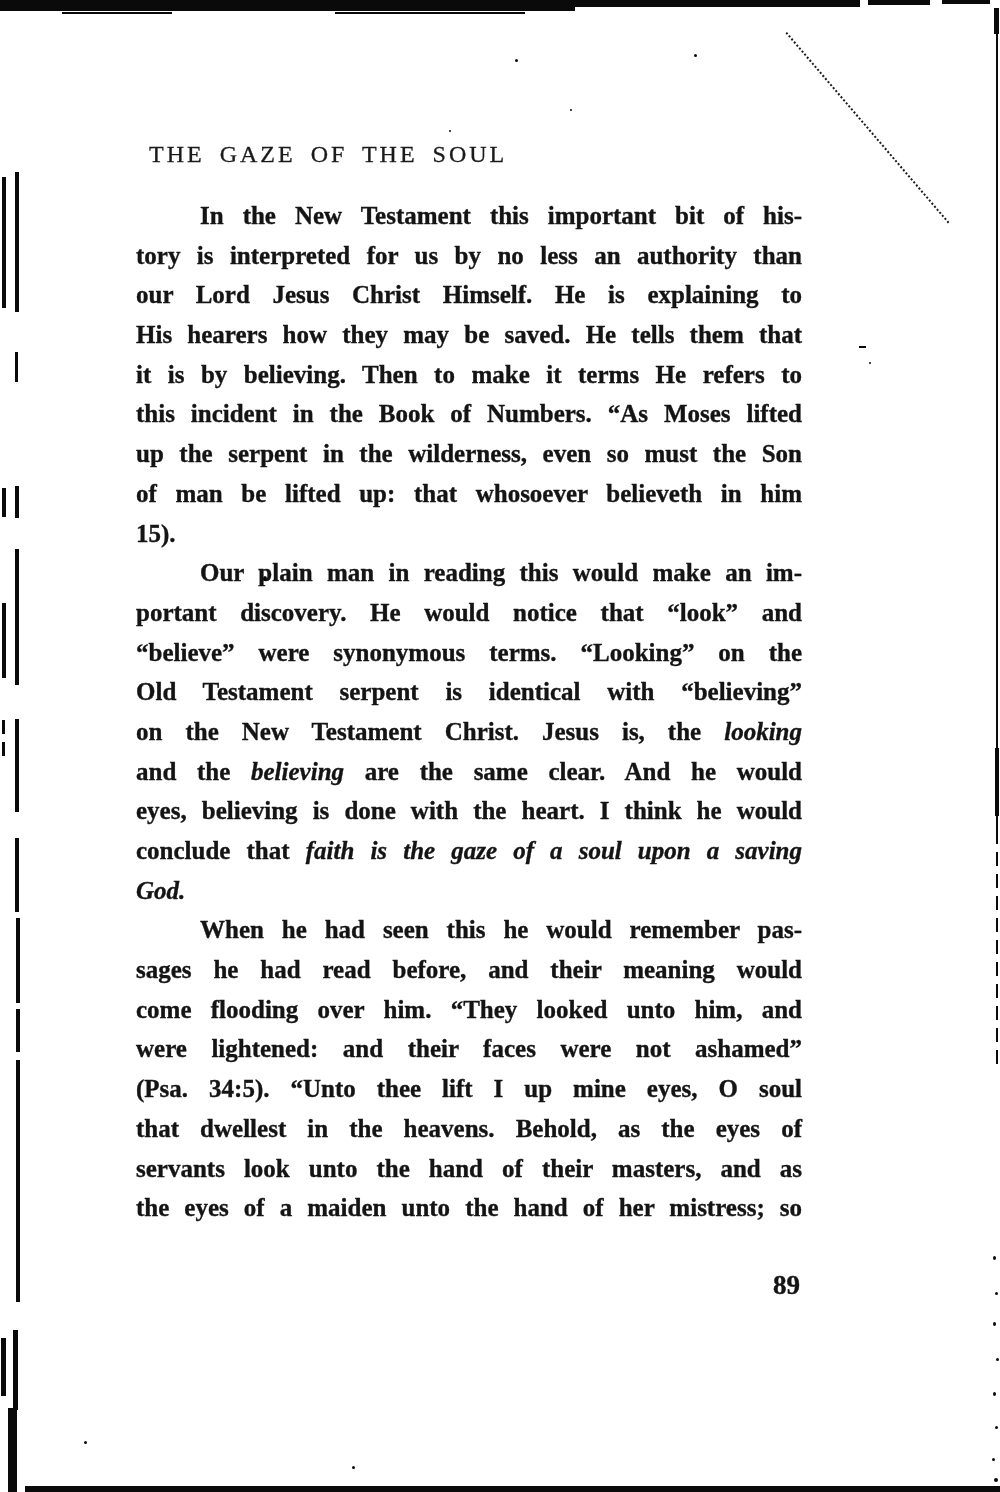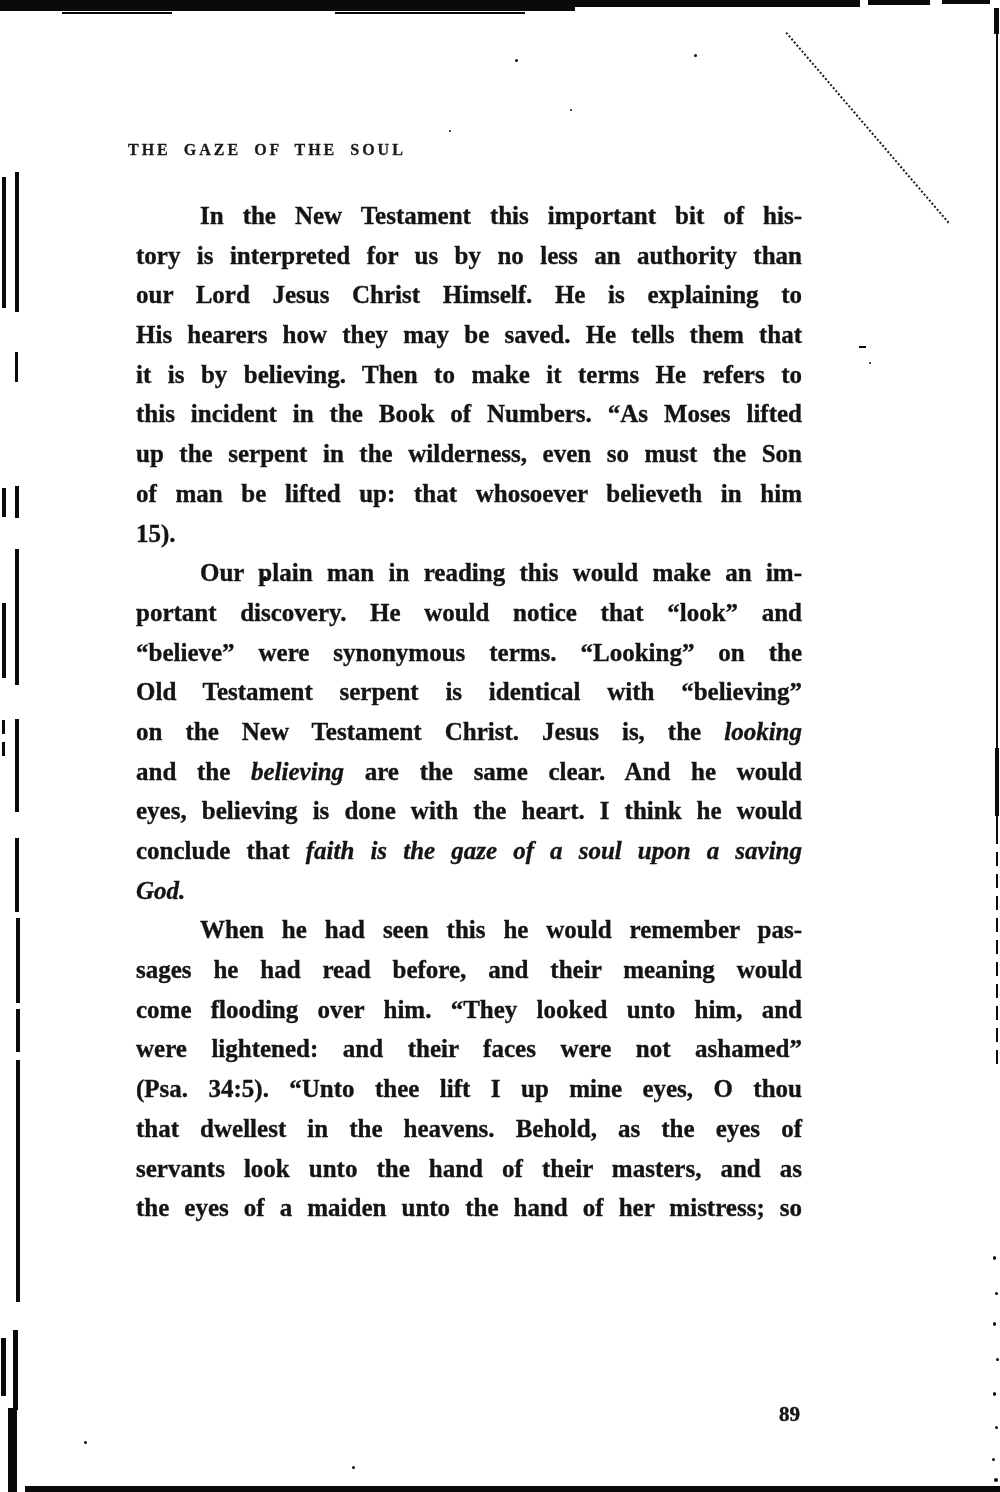--- a/index.html
+++ b/index.html
@@ -8,22 +8,22 @@
     background:#ffffff;
     font-family:"Liberation Serif","DejaVu Serif",serif;
     color:#141414;
     position:relative;
     overflow:hidden;
   }
   .page{position:absolute;inset:0;background:#ffffff;}
 
   
   .running-header{
-    position:absolute;left:128px;top:141px;
-    font-size:16px;font-weight:bold;
+    position:absolute;left:149px;top:141px;
+    font-size:24px;font-weight:normal;
     letter-spacing:3px;word-spacing:6px;
     color:#1a1a1a;
     -webkit-text-stroke:0.3px #1a1a1a;
     white-space:nowrap;
   }
 
   
   .text-block{
     position:absolute;left:136px;top:196px;width:666px;
     font-size:25px;line-height:39.7px;font-weight:bold;
@@ -35,23 +35,23 @@
     text-align:justify;
     text-align-last:justify;
     overflow:visible;
   }
   .line.in{text-indent:64px;}
   .line.nj{text-align-last:left;}
   .it{font-style:italic;}
 
   
   .page-number{
-    position:absolute;left:700px;top:1402px;width:100px;
+    position:absolute;left:700px;top:1270px;width:100px;
     text-align:right;
-    font-size:21px;font-weight:bold;
+    font-size:27px;font-weight:bold;
     -webkit-text-stroke:0.4px #141414;
   }
 
   
   .art{position:absolute;background:#0a0a0a;}
   .art.dot{border-radius:50%;}
   .art.dash-v{
     background:repeating-linear-gradient(to bottom,#0a0a0a 0 14px,transparent 14px 22px);
   }
   .scratch{
@@ -90,21 +90,21 @@
         <div class="line"><span>and the </span><span class="it">believing</span><span> are the same clear. And he would</span></div>
         <div class="line"><span>eyes, believing is done with the heart. I think he would</span></div>
         <div class="line"><span>conclude that </span><span class="it">faith is the gaze of a soul upon a saving</span></div>
         <div class="line nj"><span class="it">God.</span></div>
       </div>
       <div class="para">
         <div class="line in"><span>When he had seen this he would remember pas-</span></div>
         <div class="line"><span>sages he had read before, and their meaning would</span></div>
         <div class="line"><span>come flooding over him. “They looked unto him, and</span></div>
         <div class="line"><span>were lightened: and their faces were not ashamed”</span></div>
-        <div class="line"><span>(Psa. 34:5). “Unto thee lift I up mine eyes, O thou</span></div>
+        <div class="line"><span>(Psa. 34:5). “Unto thee lift I up mine eyes, O soul</span></div>
         <div class="line"><span>that dwellest in the heavens. Behold, as the eyes of</span></div>
         <div class="line"><span>servants look unto the hand of their masters, and as</span></div>
         <div class="line"><span>the eyes of a maiden unto the hand of her mistress; so</span></div>
       </div>
     </div>
 
   <div class="page-number">89</div>
 
   <div class="art" style="left:0;top:0;width:860px;height:7px;"></div>
   <div class="art" style="left:0;top:6px;width:575px;height:5px;"></div>

